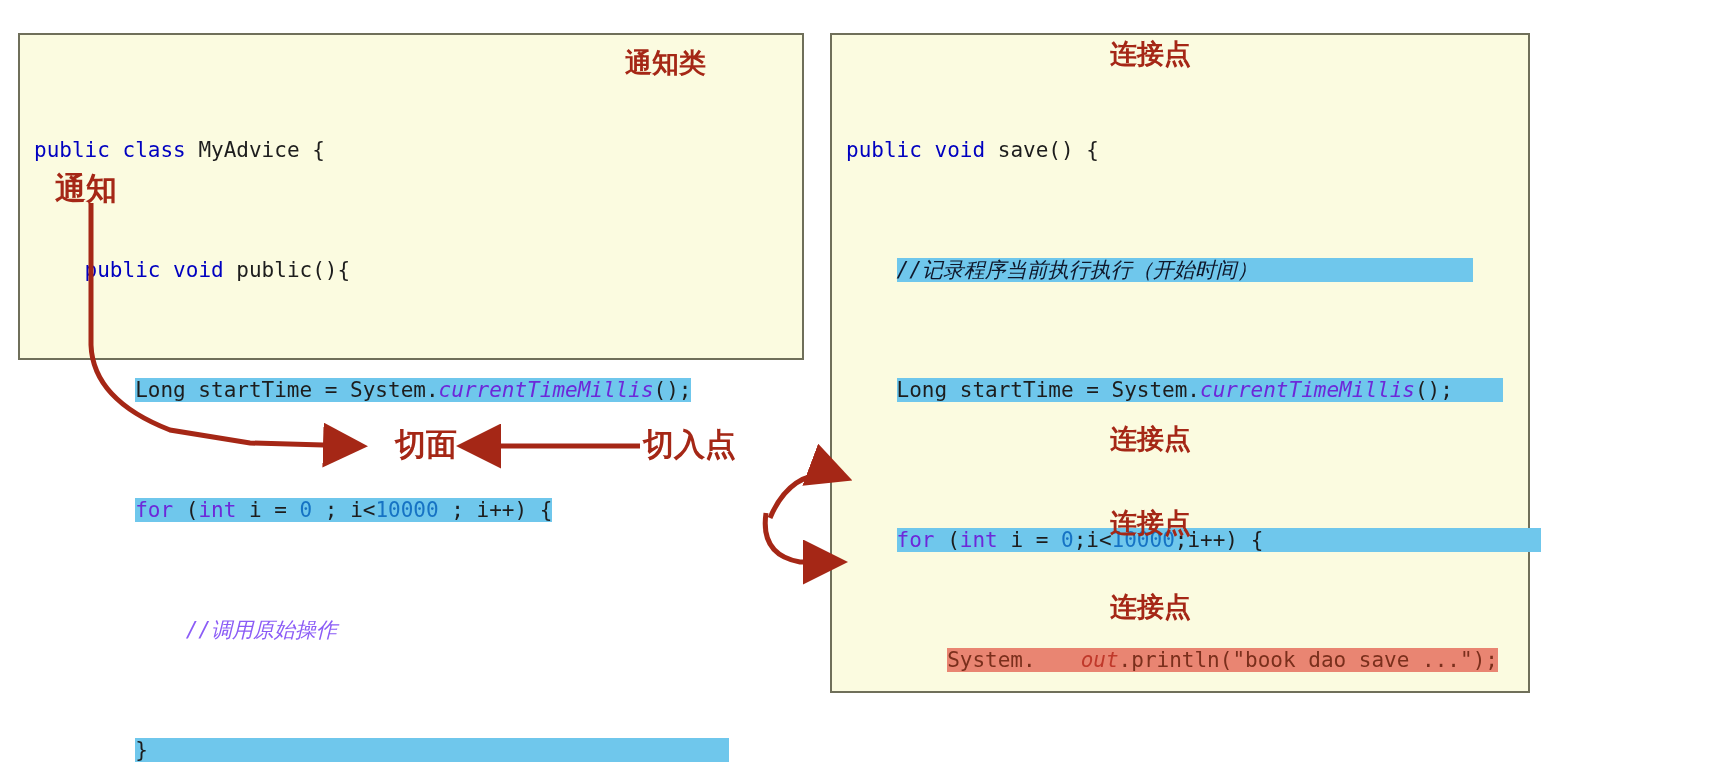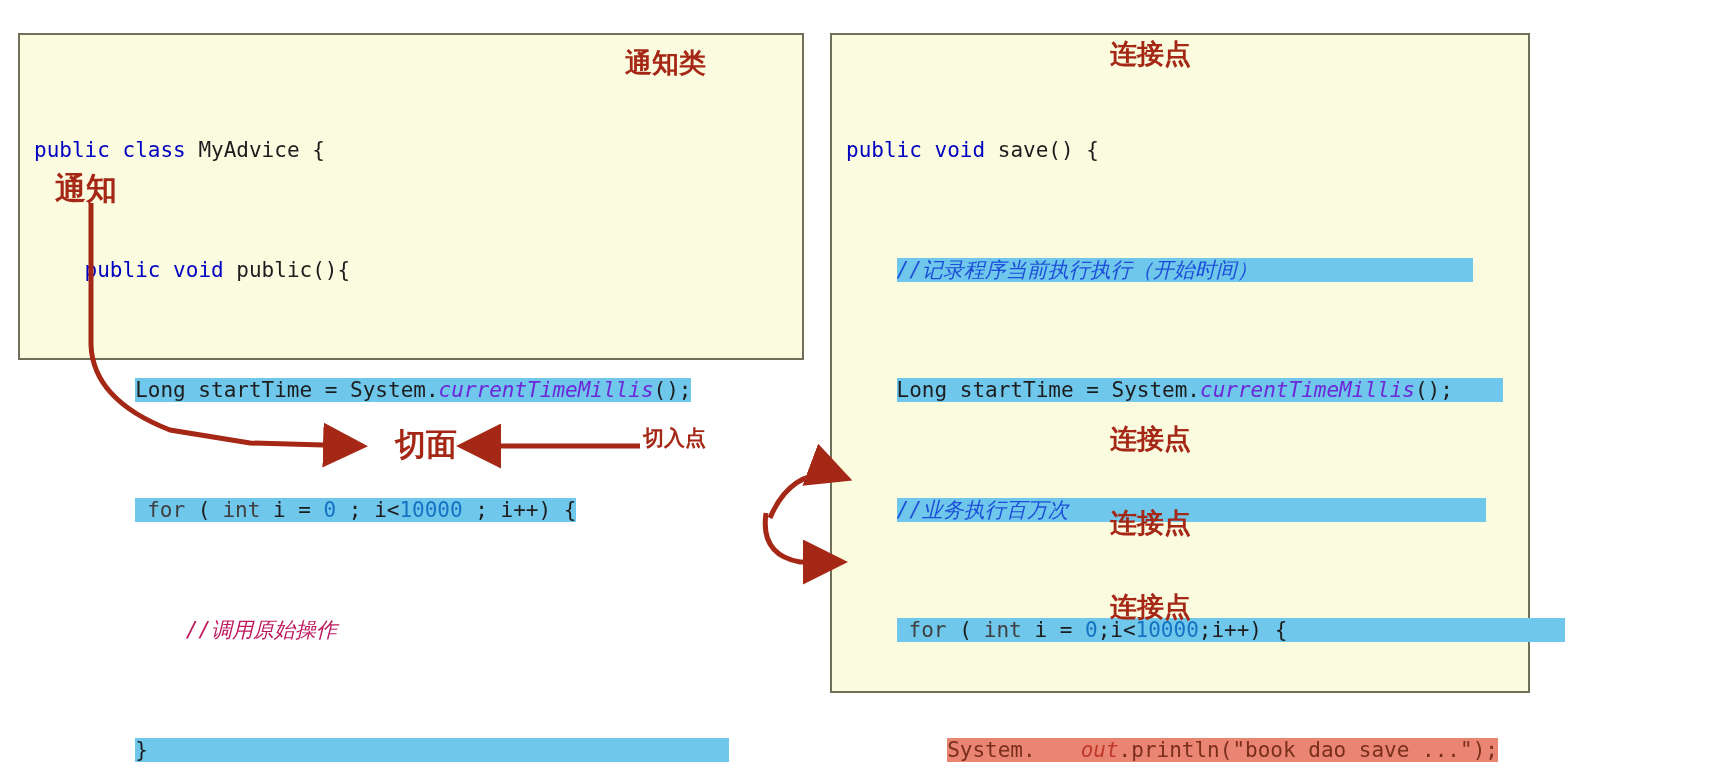--- a/index.html
+++ b/index.html
@@ -45,42 +45,42 @@
     position: relative;
     height: 30px;
     white-space: pre;
   }
   
   .hl-blue   { background: #6fc7ec; }
   .hl-red    { background: #e98572; }
 
   
   .kw      { color: #0000c0; }          
-  .kw2     { color: #404040; padding-left: 12px; }
+  .kw2     { color: #6d28d9; }
   .typ     { color: #1d1d1d; }
   .num     { color: #1673c4; }
   .strred  { color: #7a2f1c; }
   .ital    { font-style: italic; color: #6d28d9; }
   .italred { font-style: italic; color: #c0392b; margin-left: 45px; }
-  .cmt     { font-style: italic; color: #be185d; }
-  .cmt2    { font-style: italic; color: #1d4ed8; }
+  .cmt     { font-style: italic; color: #8b5cf6; }
+  .cmt2    { font-style: italic; color: #0f172a; }
   .sysred  { color: #7a2f1c; }
 
   
   .annot {
     position: absolute;
     font-family: "DejaVu Sans", "Liberation Sans", sans-serif;
     color: #a52716;
     font-weight: 600;
     white-space: nowrap;
   }
   #label-advice-class { left: 625px; top: 45px;  font-size: 27px; }
   #label-advice       { left: 55px;  top: 168px; font-size: 31px; }
   #label-aspect       { left: 395px; top: 424px; font-size: 31px; }
-  #label-pointcut     { left: 643px; top: 424px; font-size: 21px; }
+  #label-pointcut     { left: 643px; top: 424px; font-size: 31px; }
   #label-joinpoint-save   { left: 1110px; top: 36px;  font-size: 27px; }
   #label-joinpoint-update { left: 1110px; top: 421px; font-size: 27px; }
   #label-joinpoint-delete { left: 1110px; top: 505px; font-size: 27px; }
   #label-joinpoint-select { left: 1110px; top: 589px; font-size: 27px; }
 
   
   #arrow-layer {
     position: absolute;
     left: 0; top: 0;
     width: 1731px;
@@ -117,21 +117,20 @@
 </div>
 
 <div class="code-panel" id="dao-class-panel">
 
   <div class="line"><span class="kw">public</span> <span class="kw">void</span> <span class="typ">save</span>() {</div>
 
   <div class="line">    <span class="hl-blue"><span class="cmt2">//记录程序当前执行执行（开始时间）                 </span></span></div>
 
   <div class="line">    <span class="hl-blue">Long startTime = System.<span class="ital">currentTimeMillis</span>();    </span></div>
 
-  <div class="line">    <span class="hl-blue"><span class="cmt2">//业务执行百万次                                 </span></span></div>
 
   <div class="line">    <span class="hl-blue"><span class="kw2">for</span> (<span class="kw2">int</span> i = <span class="num">0</span>;i&lt;<span class="num">10000</span>;i++) {                      </span></div>
 
   <div class="line">        <span class="hl-red"><span class="sysred">System.<span class="italred">out</span>.println(<span class="strred">"book dao save ..."</span>);</span></span></div>
 
   
 
   
 
   

